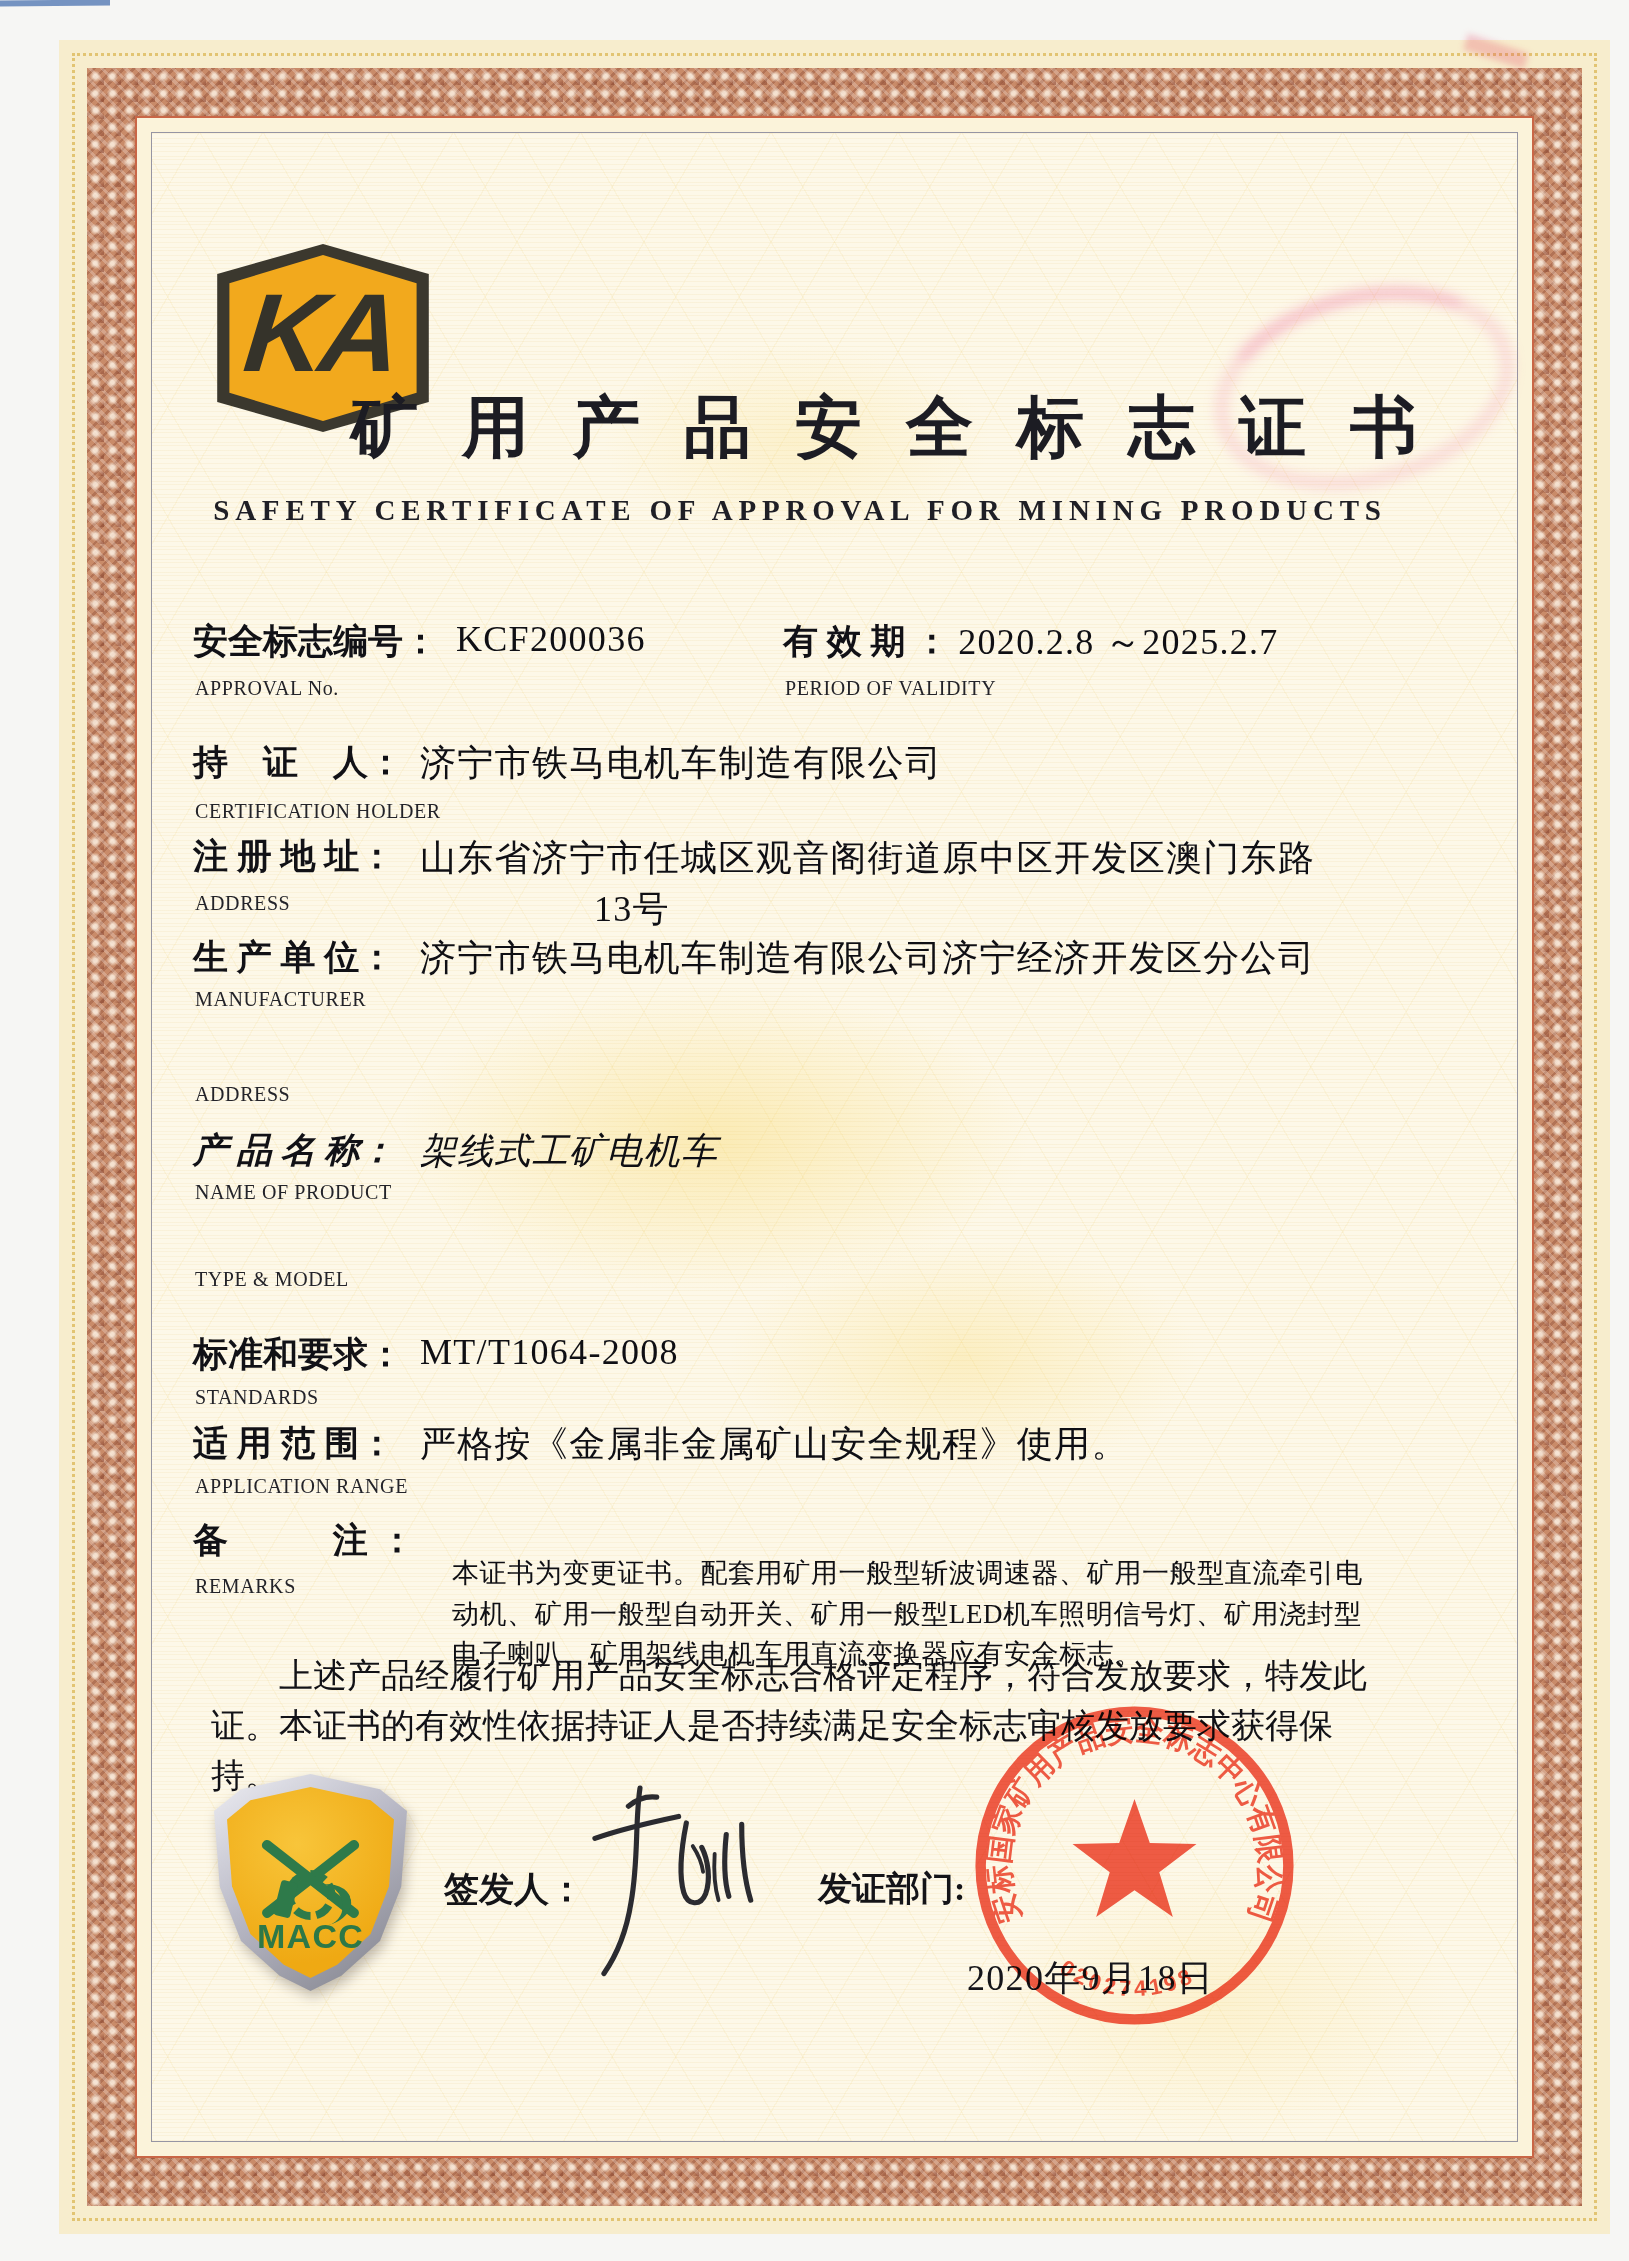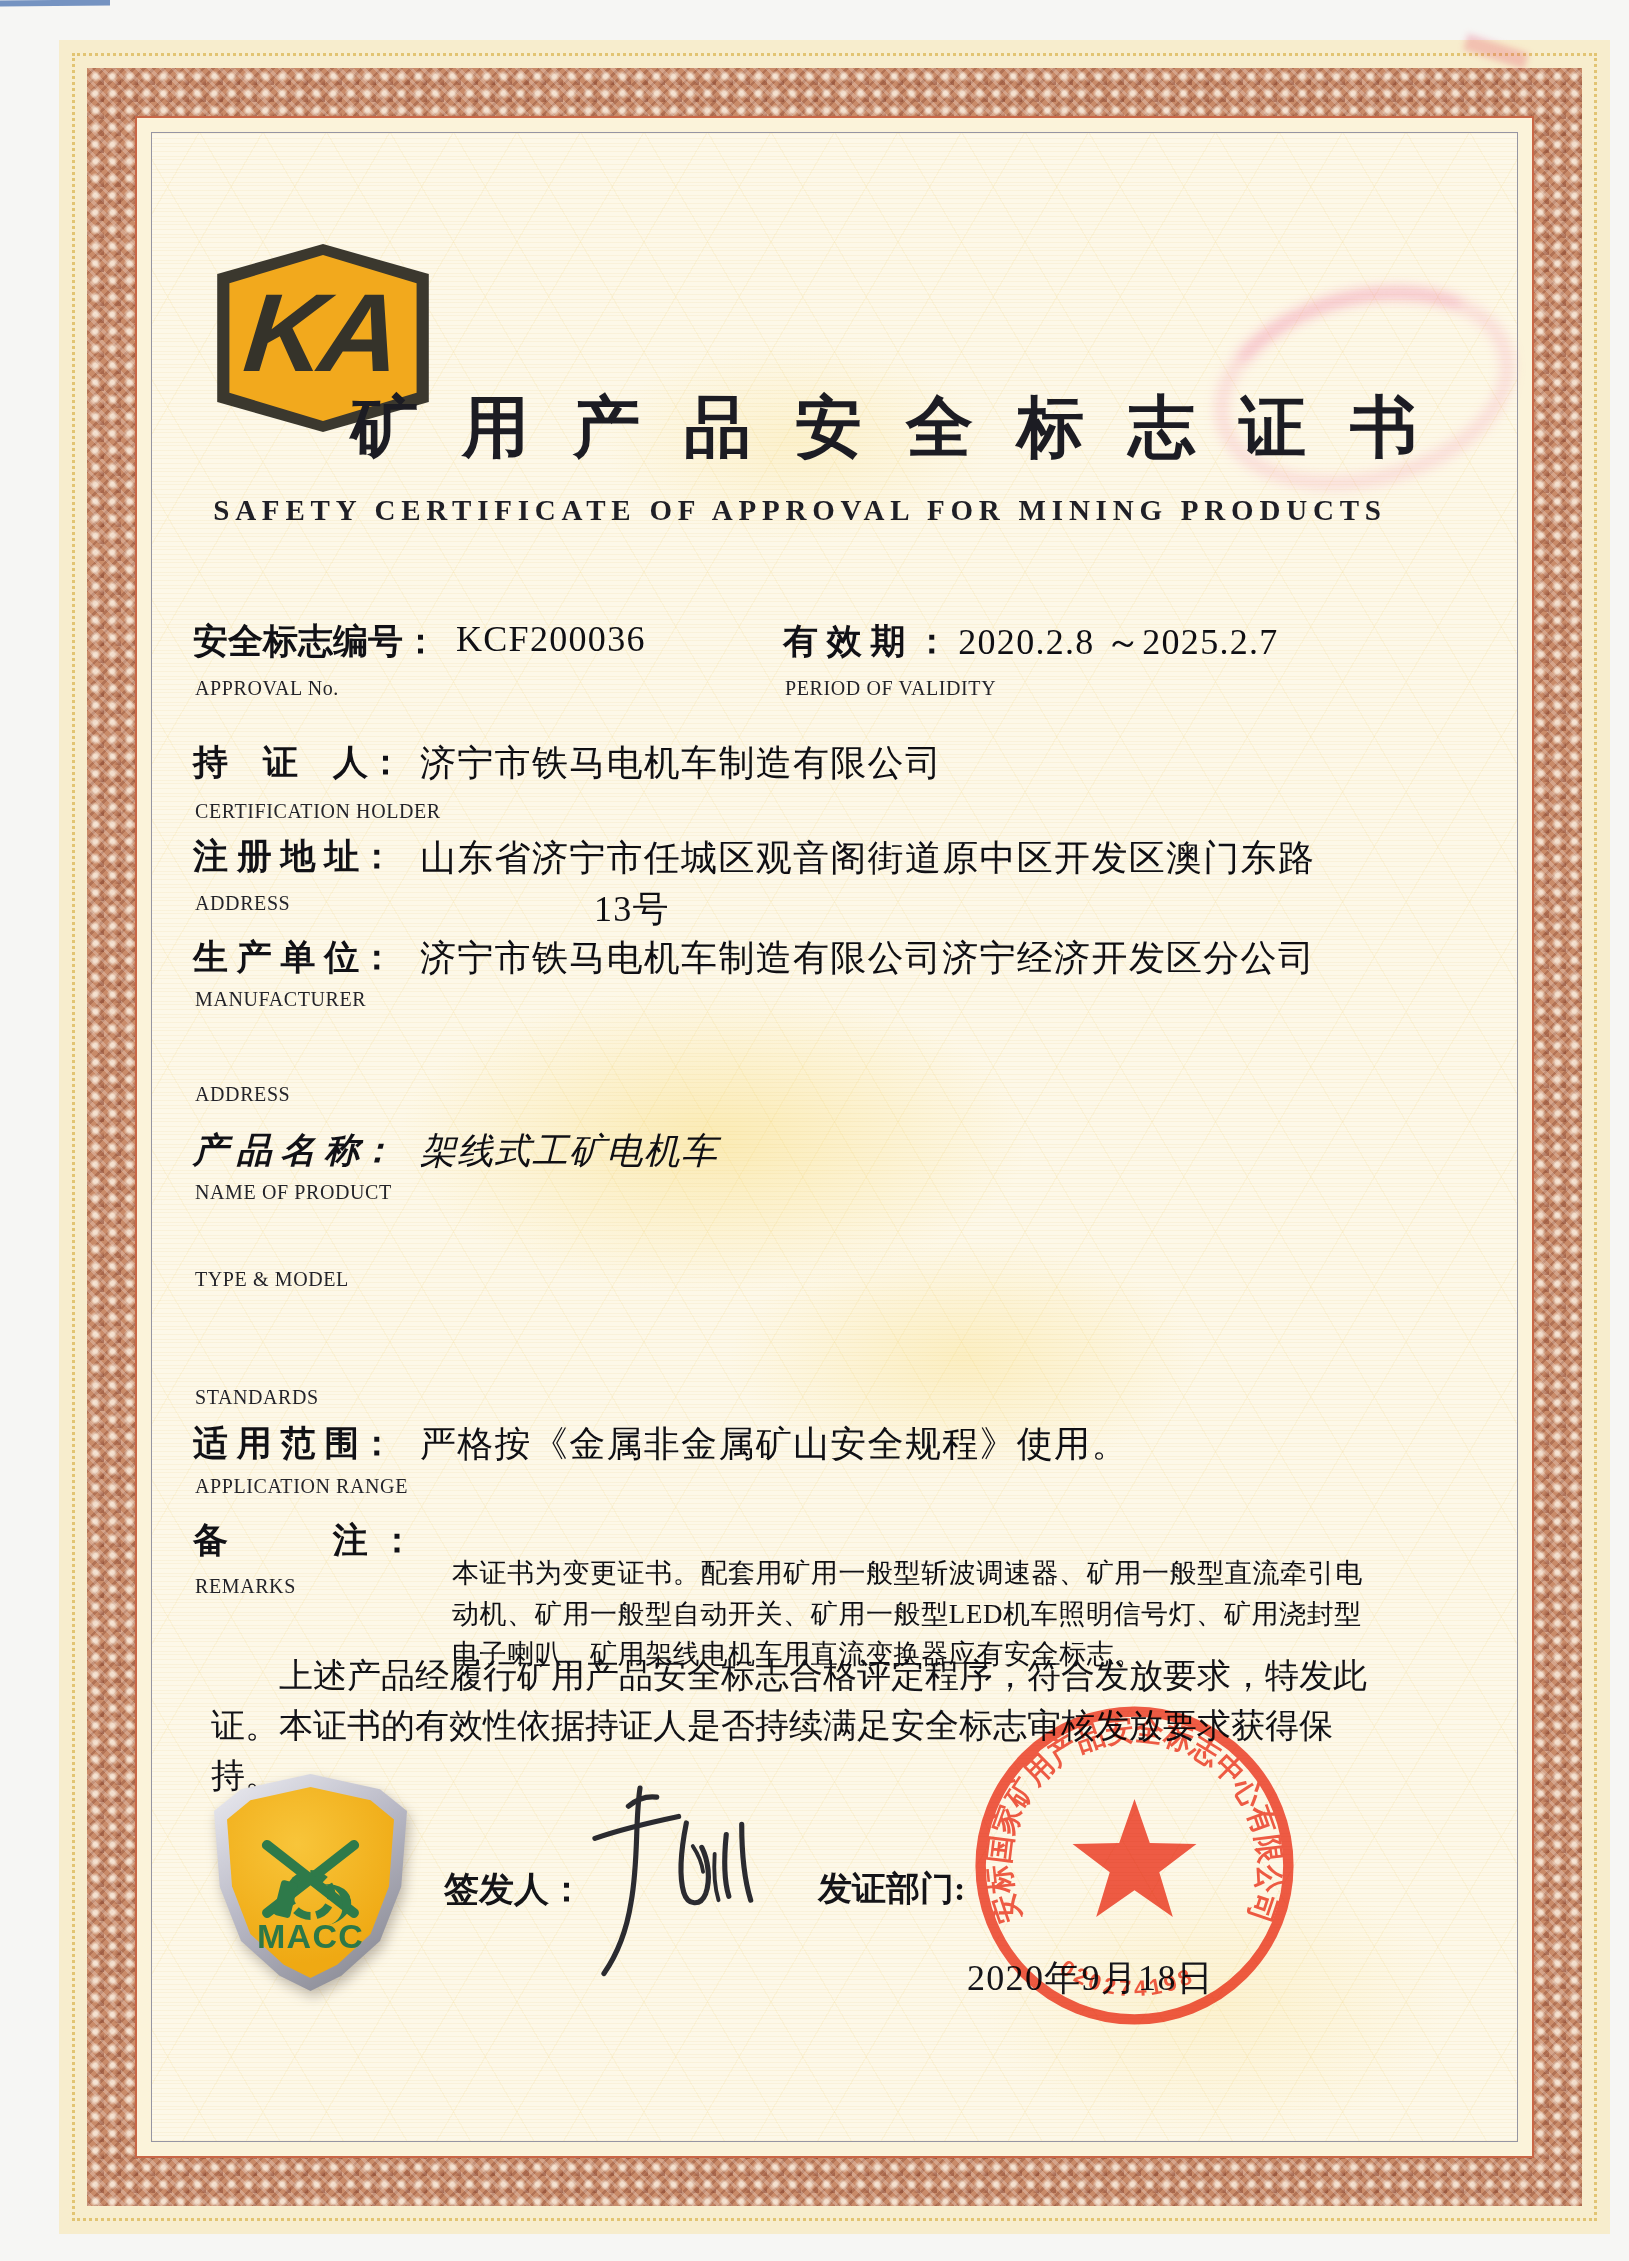--- a/index.html
+++ b/index.html
@@ -155,20 +155,24 @@
   <div class="sub s-prodaddr">ADDRESS</div>
 
   <div class="row r-prodname">
     <span class="label">产 品 名 称：</span>
     <span class="value">架线式工矿电机车</span>
   </div>
   <div class="sub s-prodname">NAME OF PRODUCT</div>
 
   <div class="sub s-model">TYPE &amp; MODEL</div>
 
+  <div class="row r-standards">
+    <span class="label">标准和要求：</span>
+    <span class="value">MT/T1064-2008</span>
+  </div>
   <div class="sub s-standards">STANDARDS</div>
 
   <div class="row r-range">
     <span class="label">适 用 范 围：</span>
     <span class="value">严格按《金属非金属矿山安全规程》使用。</span>
   </div>
   <div class="sub s-range">APPLICATION RANGE</div>
 
   <div class="row r-remarks">
     <span class="label remarks-label">备　　注：</span>

